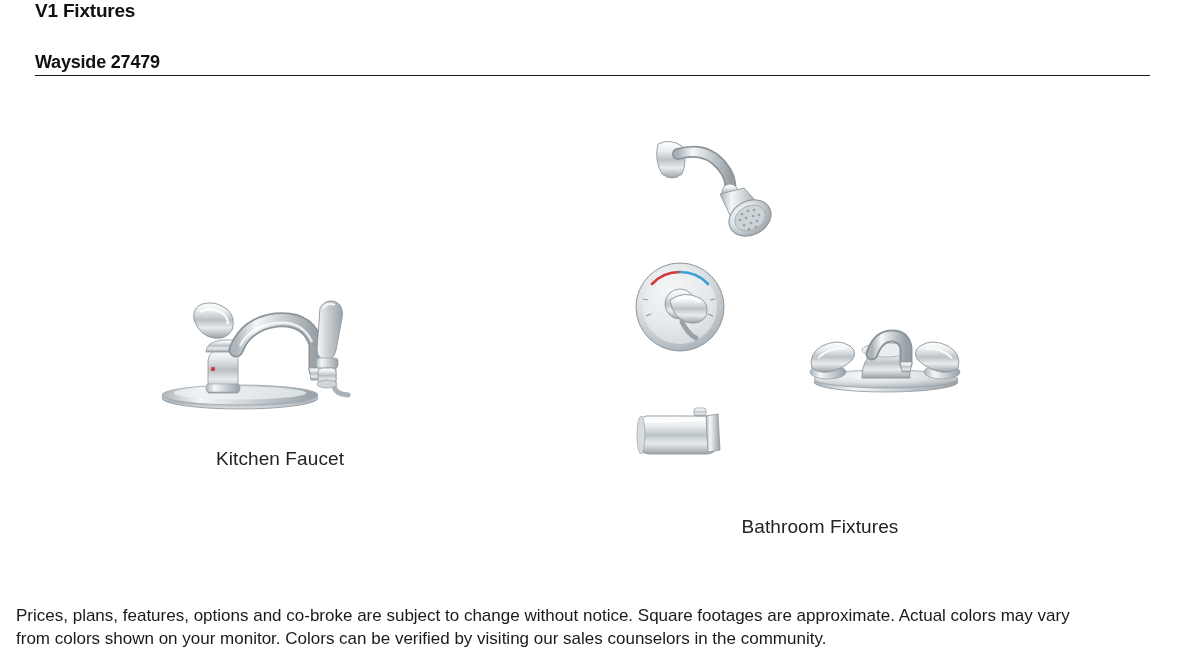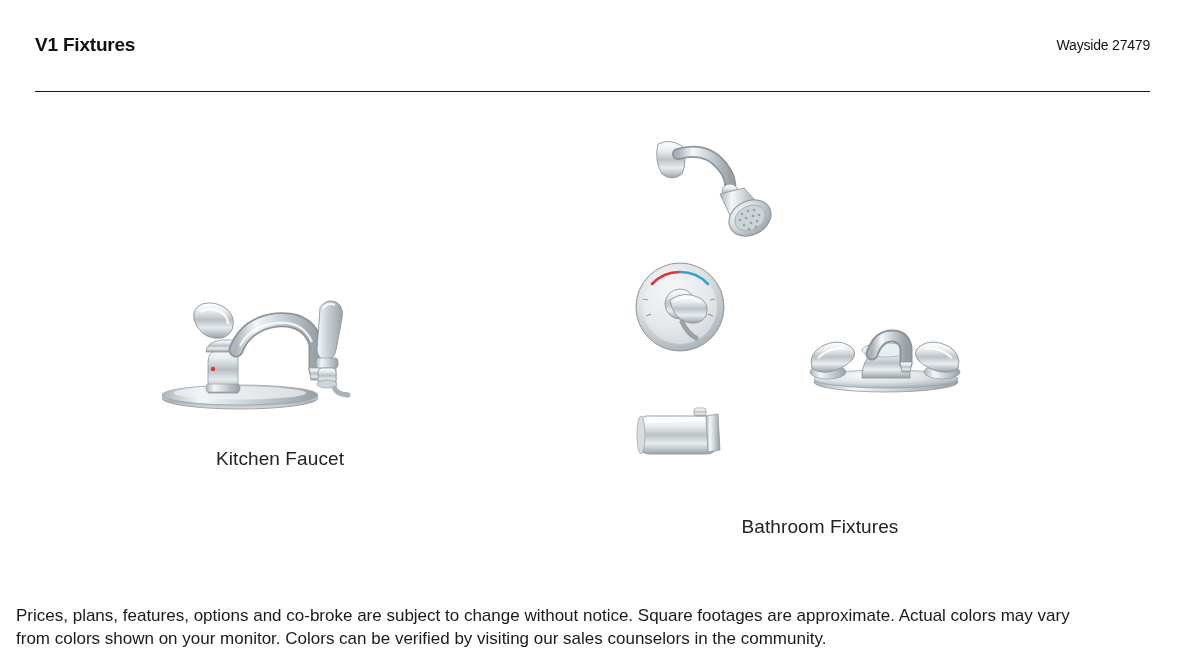--- a/index.html
+++ b/index.html
@@ -15,37 +15,37 @@
     color: #1a1a1a;
     overflow: hidden;
   }
 
   
   .header {
     position: absolute;
     top: 0;
     left: 35px;
     right: 32px;
-    height: 92px;
+    height: 76px;
     display: flex;
-    align-items: center;
     justify-content: space-between;
     border-bottom: 1.5px solid #1a1a1a;
     box-sizing: border-box;
+    flex-direction: column;
   }
   .header-title {
     font-size: 19px;
     font-weight: bold;
     letter-spacing: -0.2px;
     color: #111;
     padding-bottom: 2px;
   }
   .header-code {
-    font-size: 14px;
-    font-weight: normal;
+    font-size: 18px;
+    font-weight: bold;
     letter-spacing: -0.2px;
     color: #111;
     padding-bottom: 2px;
   }
 
   
   .content {
     position: absolute;
     top: 72px;
     left: 0;

